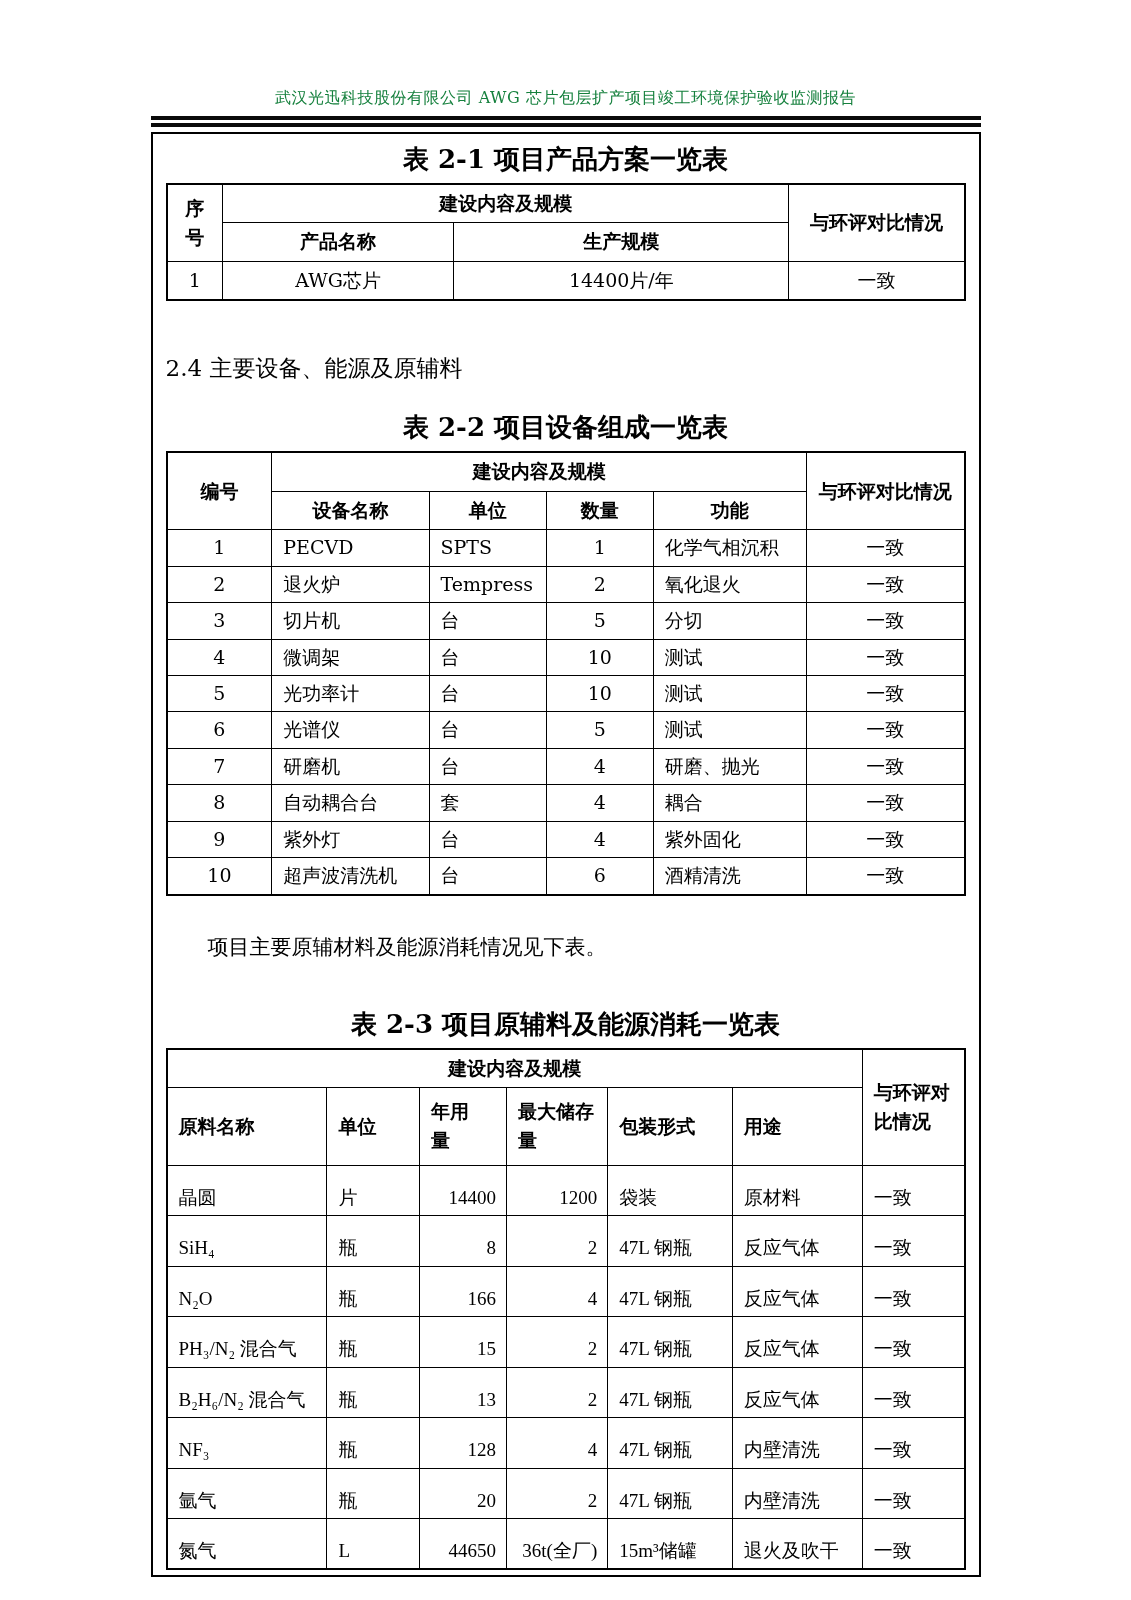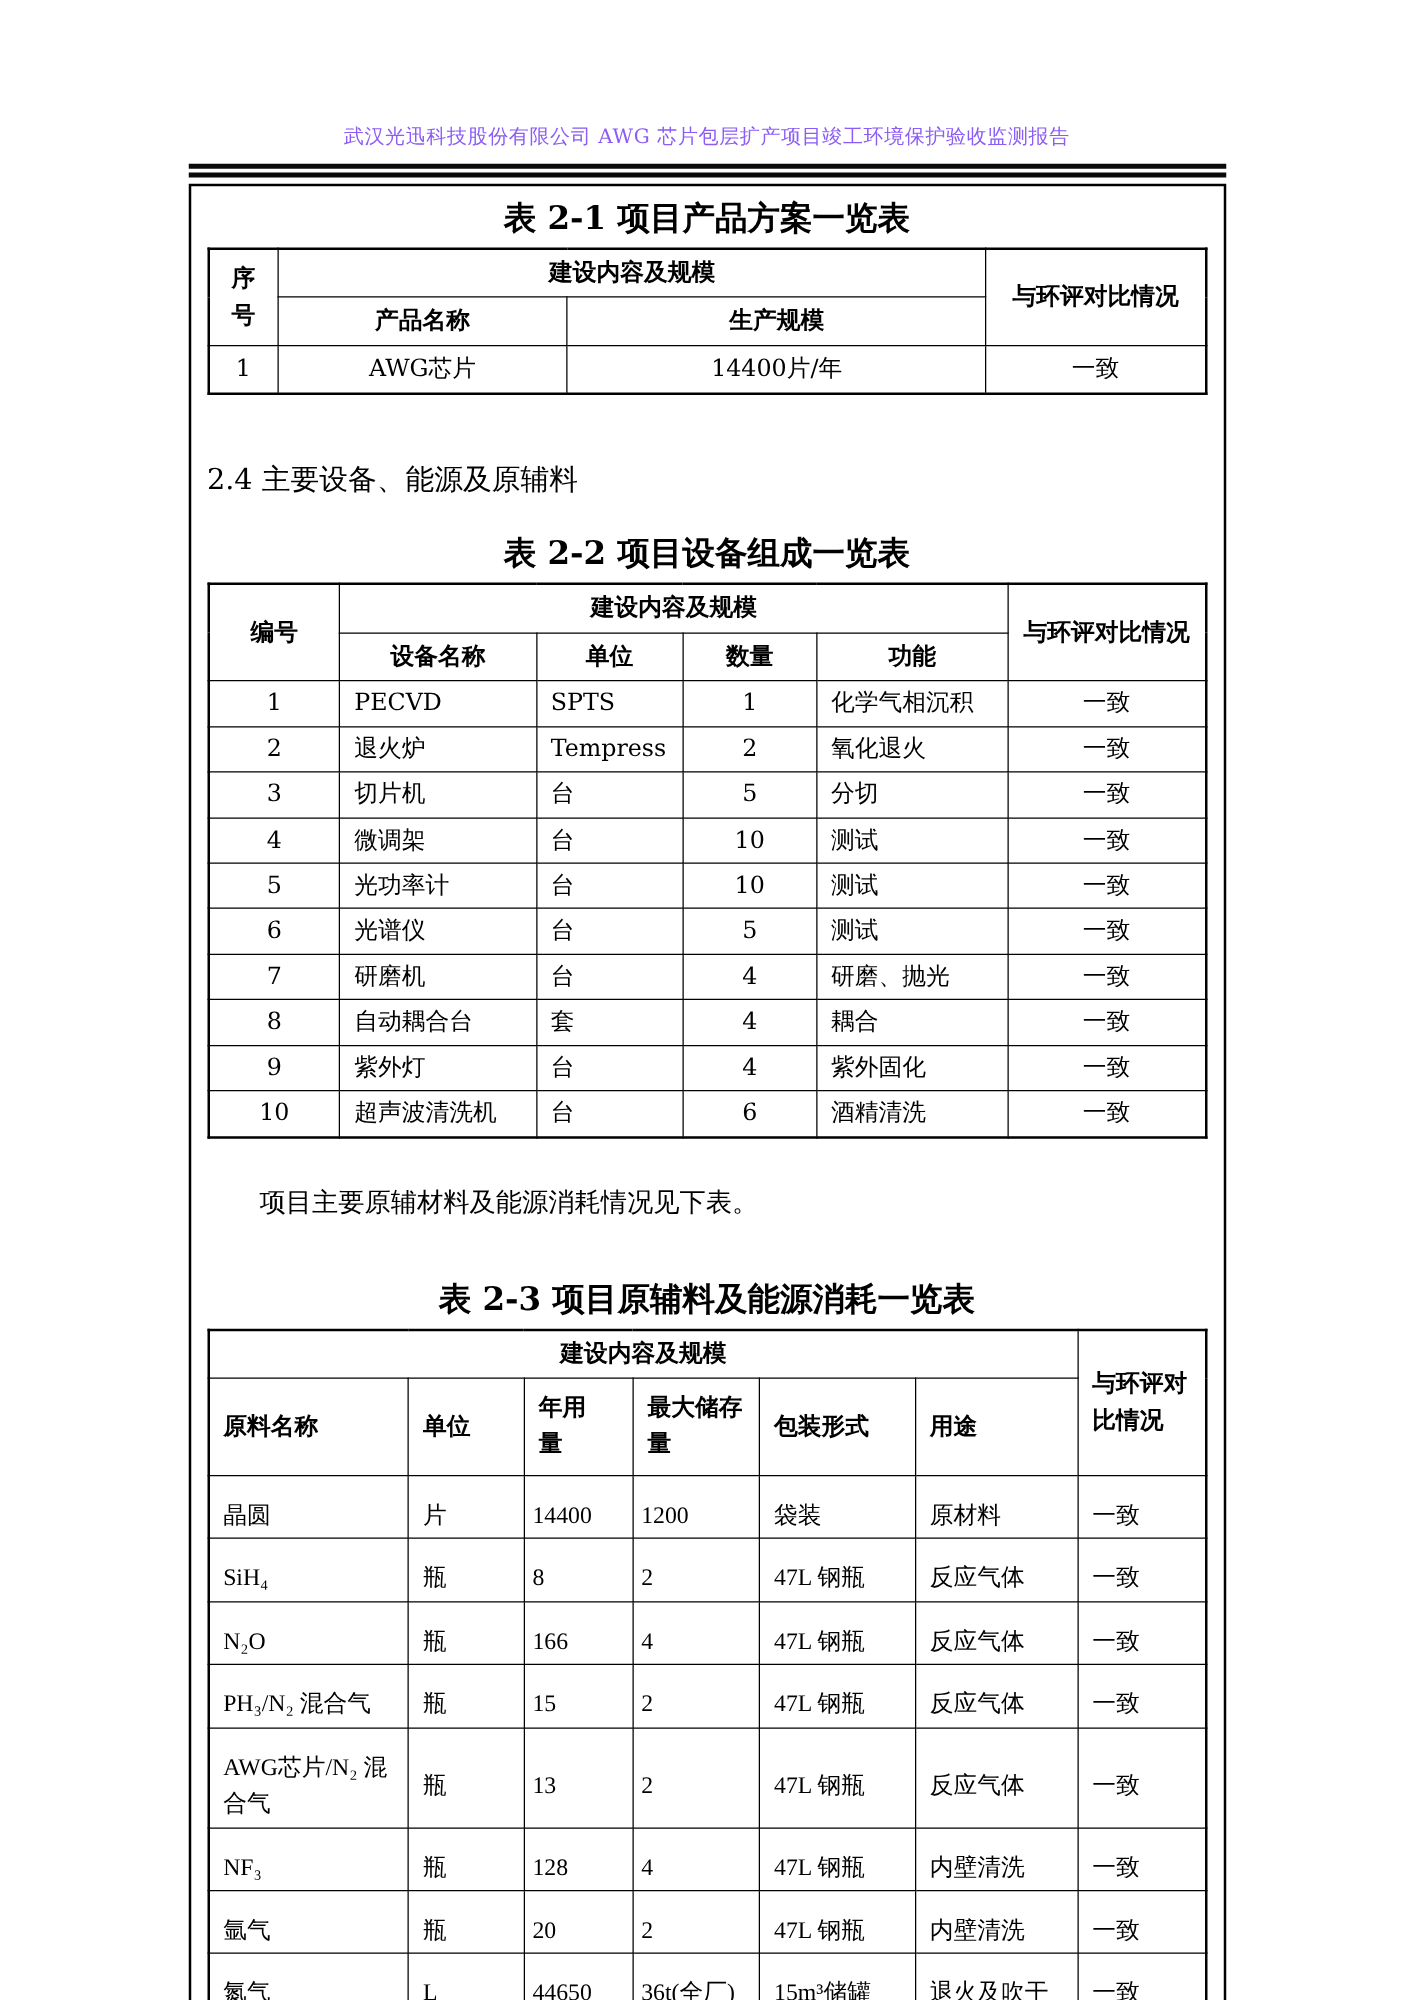--- a/index.html
+++ b/index.html
@@ -13,25 +13,25 @@
     position: relative;
     font-family: "DejaVu Serif", "Liberation Serif", serif;
     color: #000;
     overflow: hidden;
   }
   .sheet {
     padding-top: 88px;
   }
   .doc-header {
     width: 830px;
-    margin: 11px auto;
+    margin: 0 auto;
     text-align: center;
     font-size: 16px;
     letter-spacing: 0.5px;
-    color: #8b5cf6;
+    color: #15803d;
   }
   .double-rule {
     width: 830px;
     margin: 7px auto 5px;
     border-top: 4px solid #0a0a0a;
     border-bottom: 4px solid #0a0a0a;
     height: 3px;
   }
   .frame {
     width: 830px;
@@ -79,21 +79,21 @@
   .t1 th, .t1 td { text-align: center; }
   .t2 th { text-align: center; }
   .t2 td { padding-top: 3px; padding-bottom: 3px; }
   .t3 th { text-align: left; padding-left: 11px; }
   .t3 th.group-center { text-align: center; padding-left: 6px; }
   .t3 td { padding-top: 17px; padding-bottom: 3px; font-family: Liberation Serif, serif; }
   .t3 thead tr.subhead th { padding-top: 9px; padding-bottom: 9px; }
   .wrap { white-space: pre-line; }
   .al-c { text-align: center; }
   .al-l { text-align: left; padding-left: 11px; }
-  .al-r { text-align: left; padding-right: 10px; margin-top: 48px; }
+  .al-r { text-align: right; padding-right: 10px; margin-top: 48px; }
 </style>
 </head>
 <body>
 
 <div class="sheet">
 
   <div class="doc-header">武汉光迅科技股份有限公司 AWG 芯片包层扩产项目竣工环境保护验收监测报告</div>
 
   <div class="double-rule"></div>
 
@@ -303,21 +303,21 @@
           <tr>
             <td class="al-l">PH₃/N₂ 混合气</td>
             <td class="al-l">瓶</td>
             <td class="al-r">15</td>
             <td class="al-r">2</td>
             <td class="al-l">47L 钢瓶</td>
             <td class="al-l">反应气体</td>
             <td class="al-l">一致</td>
           </tr>
           <tr>
-            <td class="al-l">AWG芯片/N₂ 混合气</td>
+            <td class="al-l">B₂H₆/N₂ 混合气</td>
             <td class="al-l">瓶</td>
             <td class="al-r">13</td>
             <td class="al-r">2</td>
             <td class="al-l">47L 钢瓶</td>
             <td class="al-l">反应气体</td>
             <td class="al-l">一致</td>
           </tr>
           <tr>
             <td class="al-l">NF₃</td>
             <td class="al-l">瓶</td>

